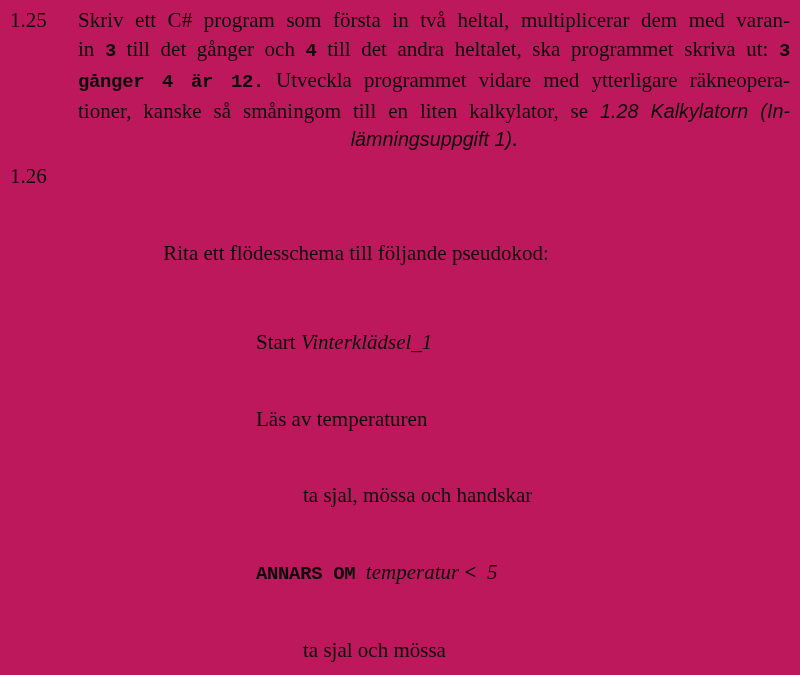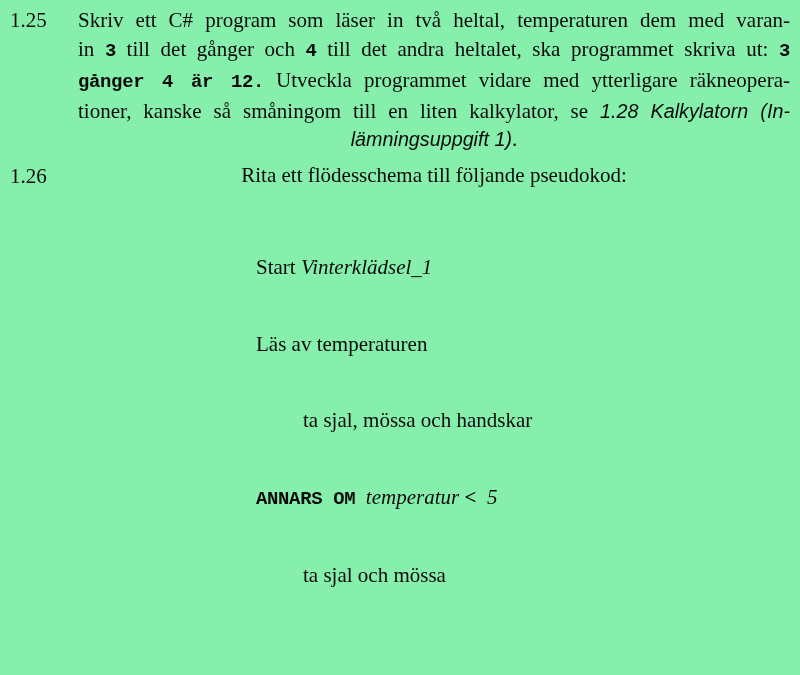--- a/index.html
+++ b/index.html
@@ -1,20 +1,20 @@
 <!DOCTYPE html>
 <html><head>
 <meta charset="utf-8">
 <style>
   html, body { margin: 0; padding: 0; background: #ffffff; }
   .page {
     position: relative;
     width: 800px;
     height: 675px;
-    background: #86efac;
+    background: #be185d;
     color: #0b0b0b;
     font-family: "Liberation Serif", serif;
     font-size: 21px;
     overflow: hidden;
     -webkit-hyphens: none; hyphens: none;
   }
   .exercise { display: flex; }
   .ex-num {
     flex: 0 0 78px;
     width: 78px;
@@ -33,38 +33,38 @@
   }
   .sansbi {
     font-family: "Liberation Sans", sans-serif;
     font-weight: 400;
     font-style: italic;
     font-size: 0.94em;
   }
   .it { font-style: italic; margin-top: 48px; }
   .op { font-weight: 700; }
   #ex125 { margin-top: 6px; }
-  #ex126 { margin-top: 10px; }
+  #ex126 { margin-top: 10px; flex-direction: column; }
   .pseudocode {
     margin-left: 256px;
     margin-top: 13px;
     white-space: pre;
   }
   .pseudocode .pline { line-height: 26.5px; text-align: left; }
   .pseudocode .indent { padding-left: 47px; }
 </style>
 </head>
 <body>
 
 <div class="page">
 
   <div class="exercise" id="ex125">
     <div class="ex-num">1.25</div>
     <div class="ex-body">
-      <div class="jl"><span>Skriv ett C# program som läser in två heltal, temperaturen dem med varan-</span></div>
+      <div class="jl"><span>Skriv ett C# program som första in två heltal, multiplicerar dem med varan-</span></div>
       <div class="jl"><span>in </span><span class="mono">3</span><span> till det gånger och </span><span class="mono">4</span><span> till det andra heltalet, ska programmet skriva ut: </span><span class="mono">3</span></div>
       <div class="jl"><span class="mono">gånger 4 är 12.</span><span> Utveckla programmet vidare med ytterligare räkneopera-</span></div>
       <div class="jl"><span>tioner, kanske så småningom till en liten kalkylator, se </span><span class="sansbi">1.28 Kalkylatorn (In-</span></div>
       <div class="ll"><span class="sansbi">lämningsuppgift 1)</span><span>.</span></div>
     </div>
   </div>
 
   <div class="exercise" id="ex126">
     <div class="ex-num">1.26</div>
     <div class="ex-body">

